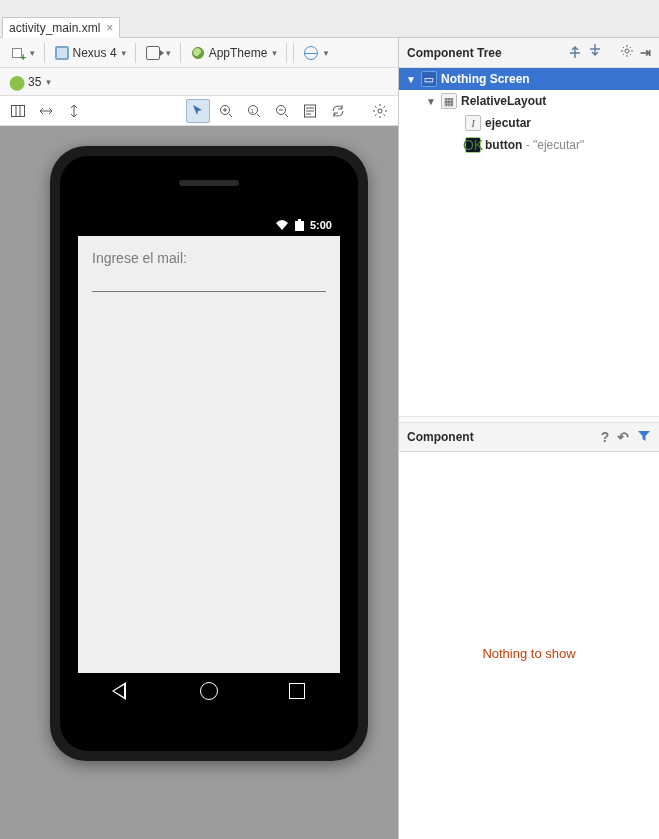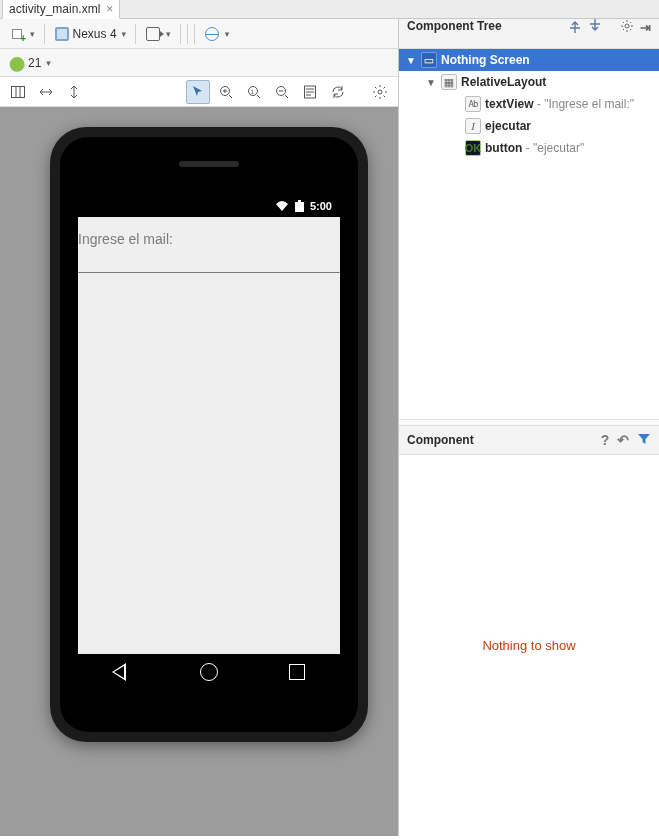--- a/index.html
+++ b/index.html
@@ -1,20 +1,20 @@
 <!DOCTYPE html>
 <html><head>
 <meta charset="utf-8">
 <style>
   * { box-sizing: border-box; }
   html, body { margin:0; padding:0; font-family: "Segoe UI", Tahoma, Arial, sans-serif; font-size:12px; color:#2b2b2b; background:#fff; }
   body { width:659px; height:839px; overflow:hidden; }
 
   
-  .tab-row { height:19px; border-bottom:1px solid #c8c8c8; background:#ececec; display:flex; align-items:flex-end; }
+  .tab-row { height:38px; border-bottom:1px solid #c8c8c8; background:#ececec; display:flex; align-items:flex-end; }
   .file-tab { background:#fff; border:1px solid #c8c8c8; border-bottom:1px solid #fff; height:21px; margin-left:2px; padding:0 6px; display:flex; align-items:center; gap:6px; font-size:12px; color:#333; position:relative; top:1px;}
   .file-tab .close-x { color:#868686; font-size:12px; cursor:pointer; }
 
   
   .columns { display:flex; height:817px; }
   .left { width:399px; border-right:1px solid #c8c8c8; display:flex; flex-direction:column; background:#fff;}
   .right { flex:1; display:flex; flex-direction:column; }
 
   
   .toolbar { height:30px; border-bottom:1px solid #dcdcdc; display:flex; align-items:center; padding:0 4px; gap:2px; background:#f7f7f7;}
@@ -37,33 +37,33 @@
   .sq-btn.active { background:#d7e4f2; border-color:#9cb8d6;}
   .sq-btn svg { width:16px; height:16px; }
 
   
   .canvas-wrap { flex:1; background:#9c9c9c; position:relative; overflow:hidden;}
   .phone { position:absolute; left:50px; top:20px; width:318px; height:615px; background:#1b1b1b; border-radius:36px; box-shadow:0 4px 16px rgba(0,0,0,.4);}
   .phone-inner { position:absolute; inset:10px; background:#000; border-radius:28px;}
   .speaker { position:absolute; top:24px; left:50%; transform:translateX(-50%); width:60px; height:6px; background:#2a2a2a; border-radius:3px;}
   .screen { position:absolute; top:58px; left:18px; right:18px; bottom:78px; background:#fdba74; display:flex; flex-direction:column;}
   .statusbar { height:22px; background:#000; color:#fff; display:flex; justify-content:flex-end; align-items:center; padding:0 8px; gap:6px; font-size:11px; font-weight:600;}
-  .app-area { flex:1; background:#efefef; padding:14px 0;}
+  .app-area { flex:1; background:#efefef; padding:14px 14px;}
   .tv-label { color:#7b7b7b; font-size:14px; margin-bottom:4px;}
   .et-line { border-bottom:1.5px solid #7a7a7a; height:22px; margin-bottom:18px;}
   .runbtn { display:inline-block; border:1px solid #a9a9a9; background:linear-gradient(#f4f4f4,#e3e3e3); padding:6px 10px; font-size:12px; color:#4a4a4a; letter-spacing:.5px; box-shadow:inset 0 1px 0 #fff, 0 1px 1px rgba(0,0,0,.1);}
   .navbar { position:absolute; left:18px; right:18px; bottom:42px; height:36px; background:#000; display:flex; align-items:center; justify-content:space-around;}
   .nav-circle { width:18px; height:18px; border:1.8px solid #fff; border-radius:50%;}
   .nav-square { width:16px; height:16px; border:1.8px solid #fff;}
   .nav-tri { width:0;height:0; border-top:9px solid transparent; border-bottom:9px solid transparent; border-right:15px solid transparent; border-left:0; position:relative;}
   .nav-tri::before{content:""; position:absolute; left:-2px; top:-9px; width:0;height:0;border-top:9px solid transparent;border-bottom:9px solid transparent;border-right:14px solid #fff;}
   .nav-tri::after{content:""; position:absolute; left:0px; top:-6.5px; width:0;height:0;border-top:6.5px solid transparent;border-bottom:6.5px solid transparent;border-right:10px solid #000;}
 
   
-  .panel-head { height:30px; border-bottom:1px solid #dcdcdc; background:#f4f4f4; display:flex; align-items:flex-start; padding:0 8px; font-weight:600; font-size:12px;}
+  .panel-head { height:30px; border-bottom:1px solid #dcdcdc; background:#f4f4f4; display:flex; align-items:center; padding:0 8px; font-weight:600; font-size:12px;}
   .panel-head .spacer{flex:1;}
   .panel-head .hicons { display:flex; gap:6px; align-items:center; color:#666;}
   .hicons span { cursor:pointer; font-size:13px;}
   .tree { background:#fff; font-size:12px; }
   .tree-row { display:flex; align-items:center; height:22px; padding-left:4px; gap:4px; white-space:nowrap;}
   .tree-row.sel { background:#3874d0; color:#fff;}
   .tree-row .tw { width:12px; text-align:center; font-size:10px; cursor:pointer; display:inline-block;}
   .tree-row.sel .tw { color:#fff;}
   .tree-ico { width:16px; height:16px; display:inline-flex; align-items:center; justify-content:center; font-size:11px; border:1px solid #bdbdbd; background:#f5f5f5; color:#666; border-radius:2px;}
   .tree-row.sel .tree-ico{ background:#2f62b5; border-color:#6aa0e6; color:#fff;}
@@ -86,21 +86,21 @@
   .ico-android{ color:#8bc34a; font-weight:900; font-size:14px;}
   .ico-theme{ width:12px;height:12px;border-radius:50%;background:radial-gradient(circle at 35% 35%, #bde08f 0 45%, #6aa536 46% 100%); border:1px solid #5c8e2f;}
   .ico-act{ width:14px;height:10px; background:#cde6c0;border:1px solid #8fbd7a; position:relative;}
   .ico-act::before{content:"";position:absolute;left:0;right:0;top:0;height:3px;background:#8fbd7a;}
   .ico-orient{ width:14px;height:14px; border:1.5px solid #666; border-radius:2px; position:relative;}
   .ico-orient::after{content:"";position:absolute;right:-5px;top:3px;width:0;height:0;border-top:3px solid transparent;border-bottom:3px solid transparent;border-left:4px solid #666;}
   .ico-newcfg{ width:14px;height:14px; position:relative;}
   .ico-newcfg::before{content:"";position:absolute;inset:2px;border:1px solid #888;background:#fff;}
   .ico-newcfg::after{content:"+";position:absolute;right:-2px;bottom:-3px;font-size:10px;color:#2e8b2e;font-weight:900;}
   .ico-ab{ font-family:monospace; font-size:9px; letter-spacing:-1px;}
-  .ico-ok{ background:#0f172a; color:#4a7a2b; border-color:#a5cf87; font-size:11px; font-weight:700;}
+  .ico-ok{ background:#0f172a; color:#4a7a2b; border-color:#a5cf87; font-size:14px; font-weight:400;}
   .blue-filter{ color:#3a7bd5; font-weight:900;}
 </style>
 </head>
 <body>
 
 <div class="tab-row">
   <div class="file-tab">
     <span>activity_main.xml</span>
     <span class="close-x">×</span>
   </div>
@@ -123,33 +123,39 @@
           </span>
         <span class="tb-label">Nexus 4</span>
       </div>
       <div class="tb-sep"></div>
       <div class="tb-item tb-dd">
           <span class="mini-ico">
             <span class="ico-orient"></span>
           </span>
         </div>
       <div class="tb-sep"></div>
+      <div class="tb-item tb-dd">
+        <span class="mini-ico">
+            <span class="ico-theme"></span>
+          </span>
+        <span class="tb-label">AppTheme</span>
+      </div>
       <div class="tb-sep"></div>
       <div class="tb-sep"></div>
       <div class="tb-item tb-dd">
           <span class="mini-ico">
             <span class="ico-globe"></span>
           </span>
         </div>
     </div>
 
     <div class="toolbar2">
       <div class="tb-item tb-dd api-badge">
         <span class="mini-ico ico-android">⬤</span>
-        <span class="tb-label">21</span>
+        <span class="tb-label">35</span>
       </div>
     </div>
 
     <div class="design-tools">
       <div class="left-tools">
         <div class="sq-btn">
             <svg viewBox="0 0 16 16">
               <rect x="1.5" y="2.5" width="13" height="11" fill="none" stroke="#555"></rect>
               <path d="M6 2.5v11M10 2.5v11" stroke="#555"></path>
             </svg>
@@ -271,25 +277,20 @@
         <span class="tree-ico">▭</span>
         <span class="tree-label">Nothing Screen</span>
       </div>
       <div class="tree-row ind1">
         <span class="tw" style="color:#666">▼</span>
         <span class="tree-ico">▦</span>
         <span class="tree-label">RelativeLayout</span>
       </div>
       <div class="tree-row ind2">
         <span class="tw"></span>
-        <span class="tree-ico ico-ab">Ab</span>
-        <span><span class="tree-label">textView</span><span class="tree-sub"> - "Ingrese el mail:"</span></span>
-      </div>
-      <div class="tree-row ind2">
-        <span class="tw"></span>
         <span class="tree-ico" style="font-family:serif;font-style:italic;">I</span>
         <span><span class="tree-label">ejecutar</span><span class="tree-sub"></span></span>
       </div>
       <div class="tree-row ind2">
         <span class="tw"></span>
         <span class="tree-ico ico-ok">OK</span>
         <span><span class="tree-label">button</span><span class="tree-sub"> - "ejecutar"</span></span>
       </div>
       <div class="tree-fill"></div>
     </div>

